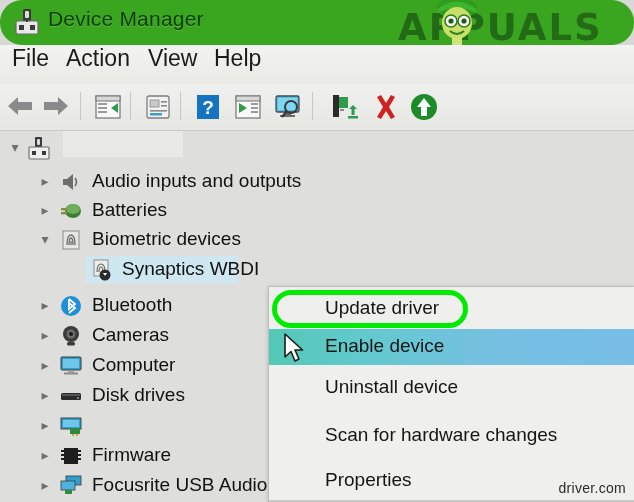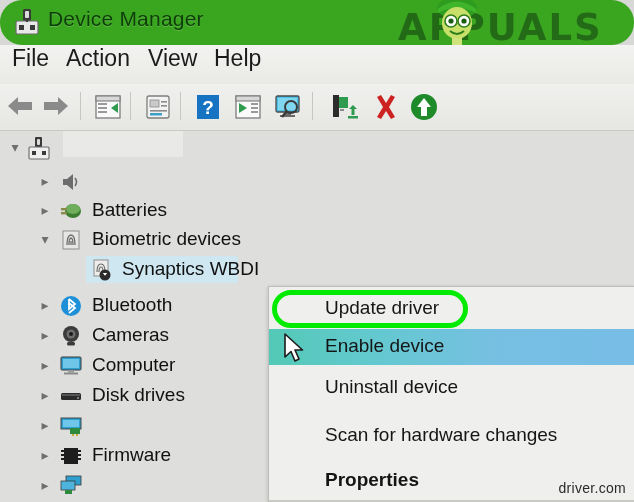--- a/index.html
+++ b/index.html
@@ -96,21 +96,21 @@
     box-shadow:0 1px 4px rgba(0,0,0,.18);
   }
   .ctxitem{
     position:absolute;left:0;width:366px;height:36px;
     font-size:19px;color:#151515;
   }
   .ctxitem span.lbl{position:absolute;left:56px;top:6px;white-space:nowrap;}
   .ctxitem.hl{
     background:linear-gradient(90deg,#54c9b6 0%,#63c9cf 28%,#76bfe2 62%,#77bde6 100%);
   }
-  .ctxitem.bold span.lbl{font-weight:bold;}
+  .ctxitem.bold span.lbl{font-weight:normal;}
 
   
   .oval{
     position:absolute;left:272px;top:290px;width:196px;height:38px;
     border:5px solid #1ae01a;border-radius:19px;
     box-sizing:border-box;
     filter:saturate(1.2);
   }
 
   
@@ -283,20 +283,21 @@
       </div>
 
       <div class="node" style="top:36px">
         <div class="chev" style="left:34px">▸</div>
         <div class="nicon" style="left:60px">
           <svg width="22" height="22" viewBox="0 0 22 22">
             <path d="M3 8 L7 8 L13 3 L13 19 L7 14 L3 14 Z" fill="#6d6d6d"></path>
             <path d="M15 7 Q18 11 15 15" stroke="#6d6d6d" stroke-width="1.6" fill="none"></path>
           </svg>
         </div>
+        <div class="nlabel" style="left:92px">Audio inputs and outputs</div>
       </div>
 
       <div class="node" style="top:65px">
         <div class="chev" style="left:34px">▸</div>
         <div class="nicon" style="left:60px">
           <svg width="22" height="22" viewBox="0 0 22 22">
             <ellipse cx="13" cy="11" rx="8" ry="7" fill="#3e7e33"></ellipse>
             <ellipse cx="13" cy="9" rx="7" ry="5" fill="#6fae5c"></ellipse>
             <rect x="1" y="8" width="6" height="2.4" fill="#8a8a4a"></rect>
             <rect x="1" y="12" width="6" height="2.4" fill="#8a8a4a"></rect>
@@ -412,20 +413,21 @@
 
       <div class="node" style="top:340px">
         <div class="chev" style="left:34px">▸</div>
         <div class="nicon" style="left:60px">
           <svg width="22" height="22" viewBox="0 0 22 22">
             <rect x="6" y="1" width="15" height="9" fill="#2f9fd0" stroke="#3a3a3a" stroke-width="0.8"></rect>
             <rect x="1" y="6" width="14" height="9" fill="#4eb4de" stroke="#3a3a3a" stroke-width="0.8"></rect>
             <rect x="5" y="15" width="7" height="4" fill="#2e8b3e"></rect>
           </svg>
         </div>
+        <div class="nlabel" style="left:92px">Focusrite USB Audio</div>
       </div>
 
     </div>
   </div>
 
   <div class="ctxmenu">
     <div class="ctxitem" style="top:4px">
       <span class="lbl">Update driver</span>
     </div>
     <div class="ctxitem hl" style="top:42px">

